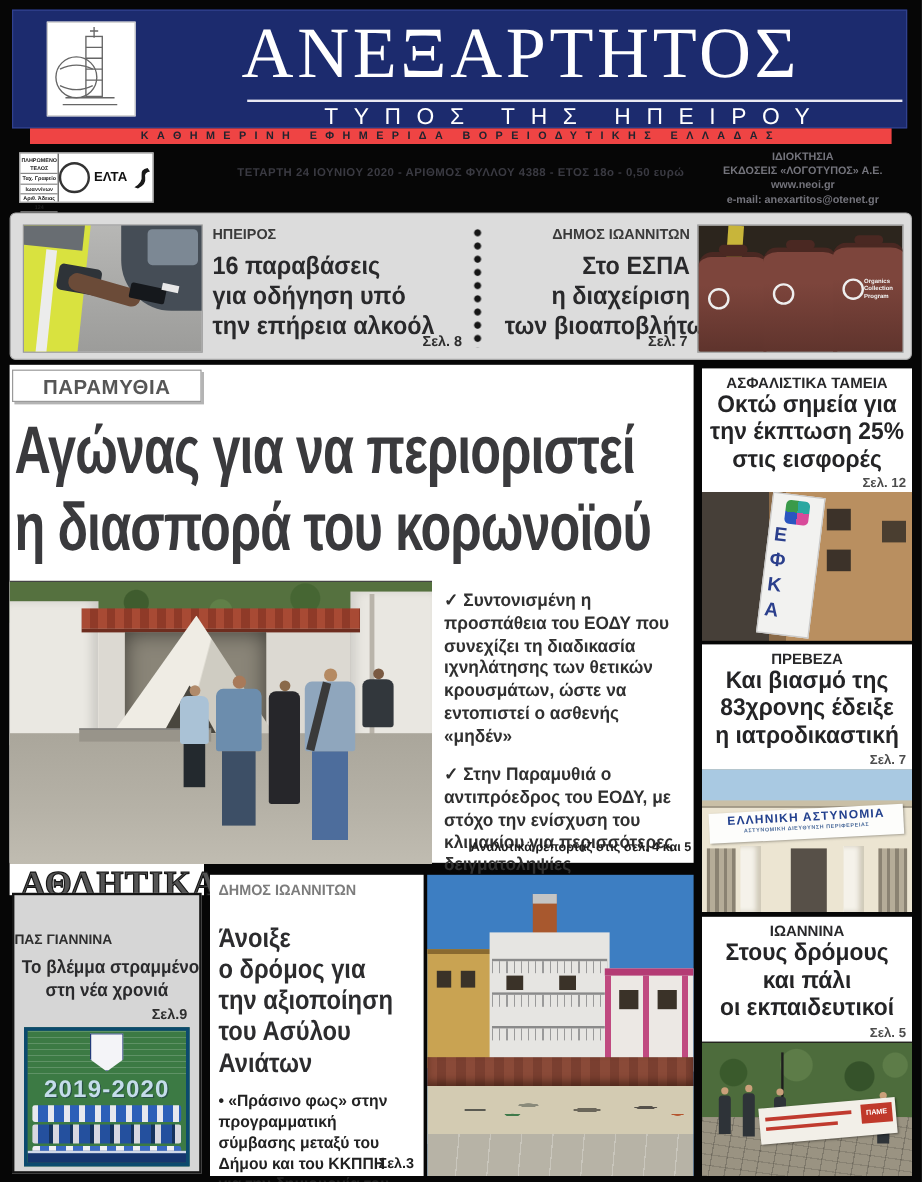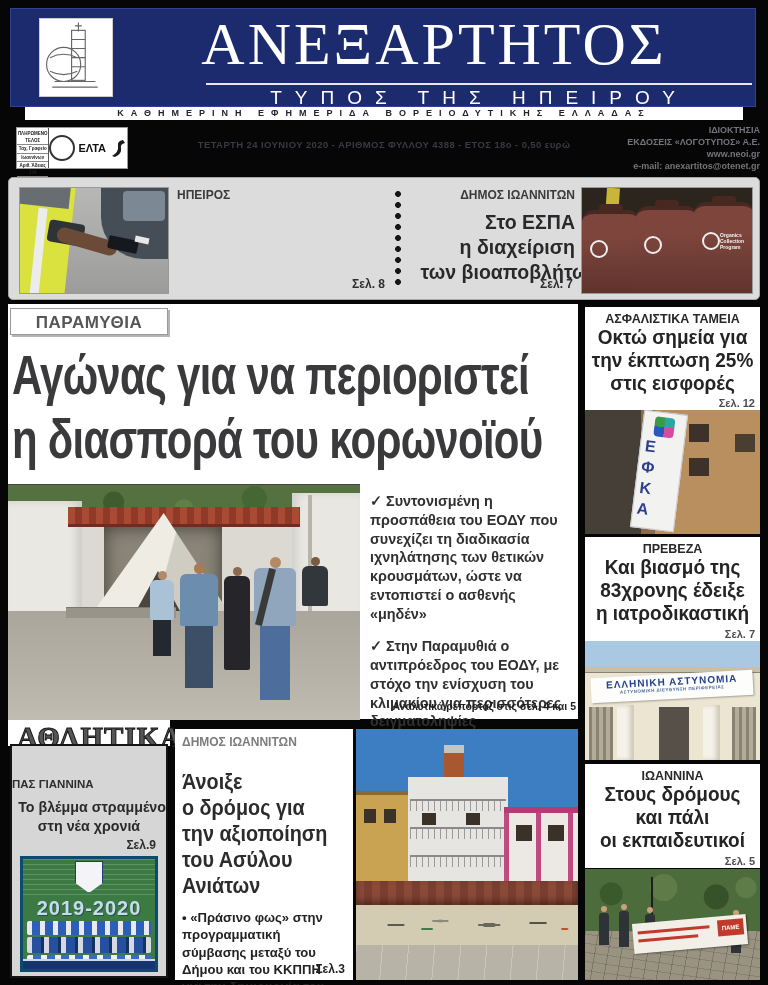--- a/index.html
+++ b/index.html
@@ -8,35 +8,35 @@
   .abs{position:absolute;}
 
   
   #masthead{left:10px;top:8px;width:746px;height:99px;background:#1c2b6e;border:1px solid #31418f;box-sizing:border-box;}
   #logo-box{left:28px;top:9px;width:74px;height:79px;background:#fff;border:1px solid #ccc;box-sizing:border-box;}
   #mast-title{left:108px;right:6px;top:0px;text-align:center;font-family:"Liberation Serif",serif;
               font-size:60px;line-height:70px;color:#fff;letter-spacing:3px;white-space:nowrap;}
   #mast-rule{left:195px;top:74px;width:546px;height:2px;background:#e8e8f2;}
   #mast-sub{left:195px;top:78px;width:546px;text-align:center;font-family:Liberation Sans, sans-serif;
             font-size:19px;color:#fff;letter-spacing:13px;white-space:nowrap;}
-  #tagline{left:25px;top:107px;width:718px;height:13px;background:#ffffff;text-align:center;
+  #tagline{left:25px;top:107px;width:718px;height:13px;background:#ef4444;text-align:center;
            font-size:9px;font-weight:bold;letter-spacing:7px;color:#23232e;line-height:13px;white-space:nowrap;}
 
   
   #postal{left:16px;top:127px;width:112px;height:42px;background:#fff;border:1px solid #999;box-sizing:border-box;display:flex;}
   #postal-left{width:44px;border-right:1px solid #555;font-size:4.5px;line-height:1.6;text-align:center;
                color:#222;font-weight:bold;padding-top:2px;box-sizing:border-box;}
   #postal-left div{border-bottom:1px solid #888;}
   #postal-bar{height:6px;margin:1px 2px 0 2px;background:repeating-linear-gradient(90deg,#111 0 2px,#fff 2px 4px);}
   #postal-right{flex:1;display:flex;align-items:center;justify-content:center;gap:3px;}
   #elta-stamp{width:22px;height:22px;border:2px double #333;border-radius:50%;}
   #elta-text{font-size:11px;font-weight:bold;color:#111;}
   #issue-line{left:170px;right:170px;top:139px;text-align:center;font-size:9.5px;font-weight:bold;
               color:#3a3a42;letter-spacing:.4px;white-space:nowrap;}
-  #publisher{right:8px;top:124px;width:182px;text-align:right;font-size:9px;font-weight:bold;
+  #publisher{right:8px;top:124px;width:182px;text-align:center;font-size:9px;font-weight:bold;
              color:#74747c;line-height:1.35;}
 
   
   #top-band{left:8px;top:177px;width:752px;height:123px;background:#dcdcdc;border:1px solid #a8a8a8;
             border-radius:5px;box-sizing:border-box;}
   .kicker{font-size:12px;font-weight:bold;color:#3a3a3a;}
   #photo-breath{left:10px;top:9px;width:148px;height:105px;overflow:hidden;border:1px solid #9a9a9a;
                 background:linear-gradient(180deg,#b7b7b5 0,#9c9c9a 100%);}
   .vest{left:-8px;top:-4px;width:58px;height:112px;background:#d9e23f;transform:rotate(6deg);}
   .vest-shoulder{left:-8px;top:-6px;width:58px;height:24px;background:#686d72;transform:rotate(6deg);}
@@ -272,20 +272,25 @@
       <div class="abs vest-stripe"></div>
       <div class="abs car-body"></div>
       <div class="abs car-window"></div>
       <div class="abs sleeve"></div>
       <div class="abs arm"></div>
       <div class="abs device"></div>
       <div class="abs device-tip"></div>
     </div>
     <div class="abs" id="tb-left">
       <div class="kicker">ΗΠΕΙΡΟΣ</div>
+      <div style="margin-top:7px;">
+        <div class="hl">16 παραβάσεις</div>
+        <div class="hl">για οδήγηση υπό</div>
+        <div class="hl">την επήρεια αλκοόλ</div>
+      </div>
       <div class="page-ref">Σελ. 8</div>
     </div>
     <div class="abs" id="dots-divider"></div>
     <div class="abs" id="tb-right">
       <div class="kicker">ΔΗΜΟΣ ΙΩΑΝΝΙΤΩΝ</div>
       <div style="margin-top:7px;">
         <div class="hl">Στο ΕΣΠΑ</div>
         <div class="hl">η διαχείριση</div>
         <div class="hl">των βιοαποβλήτων</div>
       </div>

